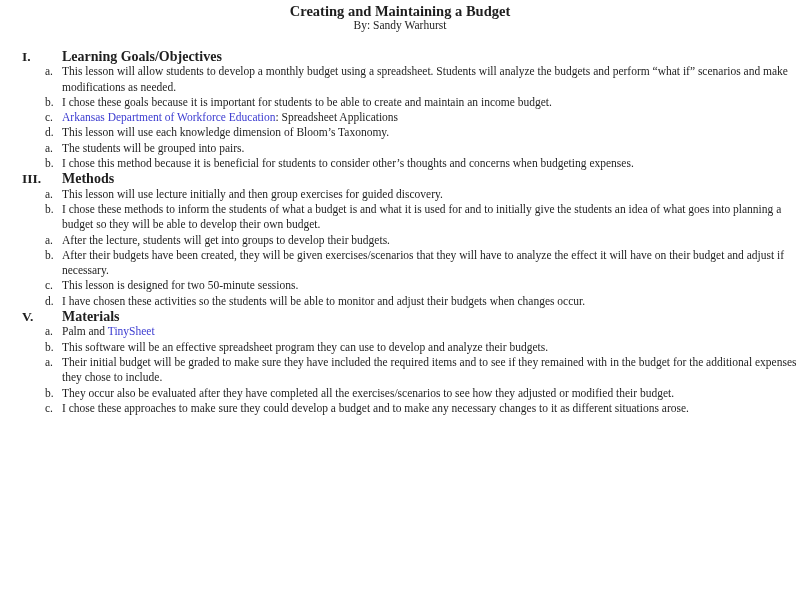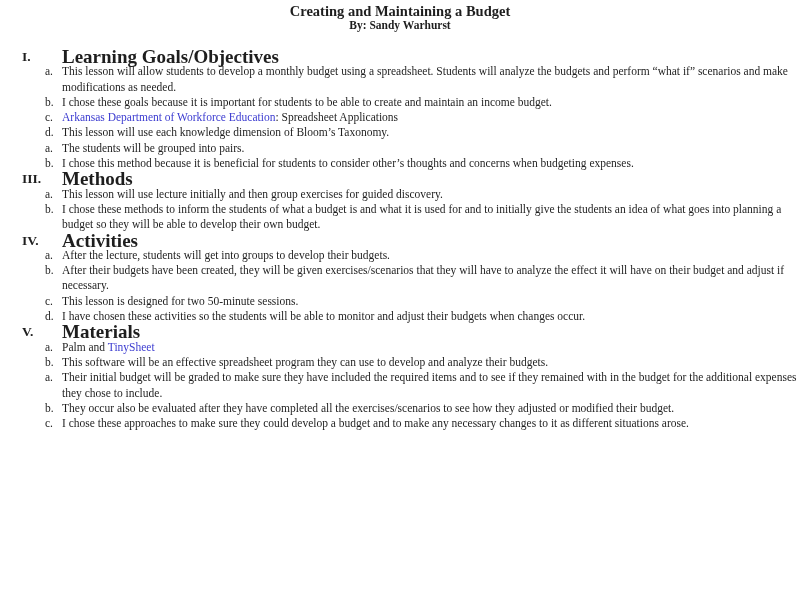--- a/index.html
+++ b/index.html
@@ -14,33 +14,33 @@
   }
   .title {
     padding-top: 3px;
     text-align: center;
     font-weight: bold;
     font-size: 14.5px;
     line-height: 16px;
   }
   .byline {
     text-align: center;
-    font-weight: bold;
+    font-weight: normal;
     font-size: 11.5px;
     line-height: 13px;
   }
   .outline { margin-top: 17px; }
   .sec-row { display: flex; line-height: 15.3px; }
   .sec-num {
     flex: 0 0 40px;
     margin-left: 22px;
     font-weight: bold;
     font-size: 13.5px;
   }
-  .sec-head { font-weight: bold; font-size: 19px; }
+  .sec-head { font-weight: bold; font-size: 14px; }
   .item-row { display: flex; line-height: 15.3px; font-size: 11.5px; }
   .item-let { flex: 0 0 17px; margin-left: 45px; }
   .item-txt { flex: 1; padding-right: 0; }
   .link {
     color: var(--link-color, #3b3bd0);
     cursor: pointer;
   }
 </style>
 </head>
 <body>
@@ -87,24 +87,20 @@
     </div>
     <div class="item-row">
       <span class="item-let">a.</span>
       <span class="item-txt">This lesson will use lecture initially and then group exercises for guided discovery.</span>
     </div>
     <div class="item-row">
       <span class="item-let">b.</span>
       <span class="item-txt">I chose these methods to inform the students of what a budget is and what it is used for and to initially give the students an idea of what goes into planning a budget so they will be able to develop their own budget.</span>
     </div>
 
-    <div class="sec-row">
-      <span class="sec-num">IV.</span>
-      <span class="sec-head">Activities</span>
-    </div>
     <div class="item-row">
       <span class="item-let">a.</span>
       <span class="item-txt">After the lecture, students will get into groups to develop their budgets.</span>
     </div>
     <div class="item-row">
       <span class="item-let">b.</span>
       <span class="item-txt">After their budgets have been created, they will be given exercises/scenarios that they will have to analyze the effect it will have on their budget and adjust if necessary.</span>
     </div>
     <div class="item-row">
       <span class="item-let">c.</span>

